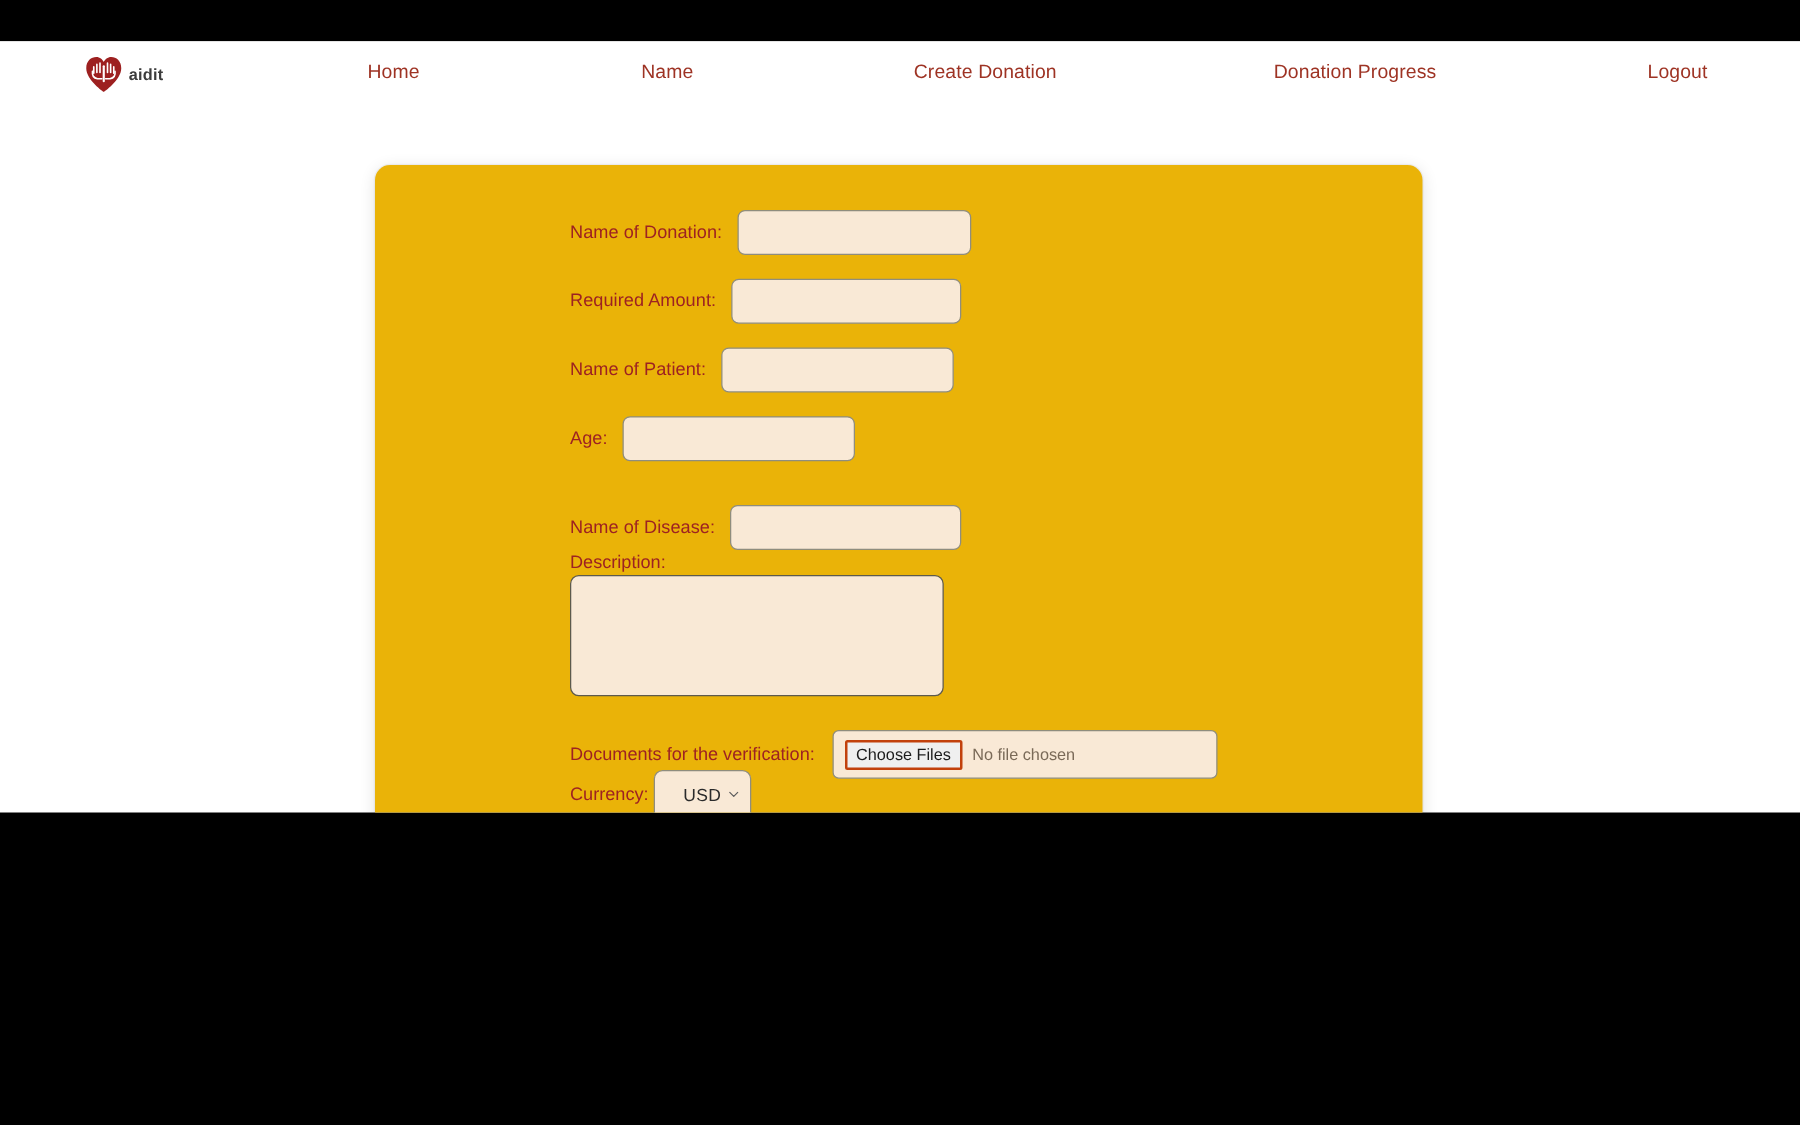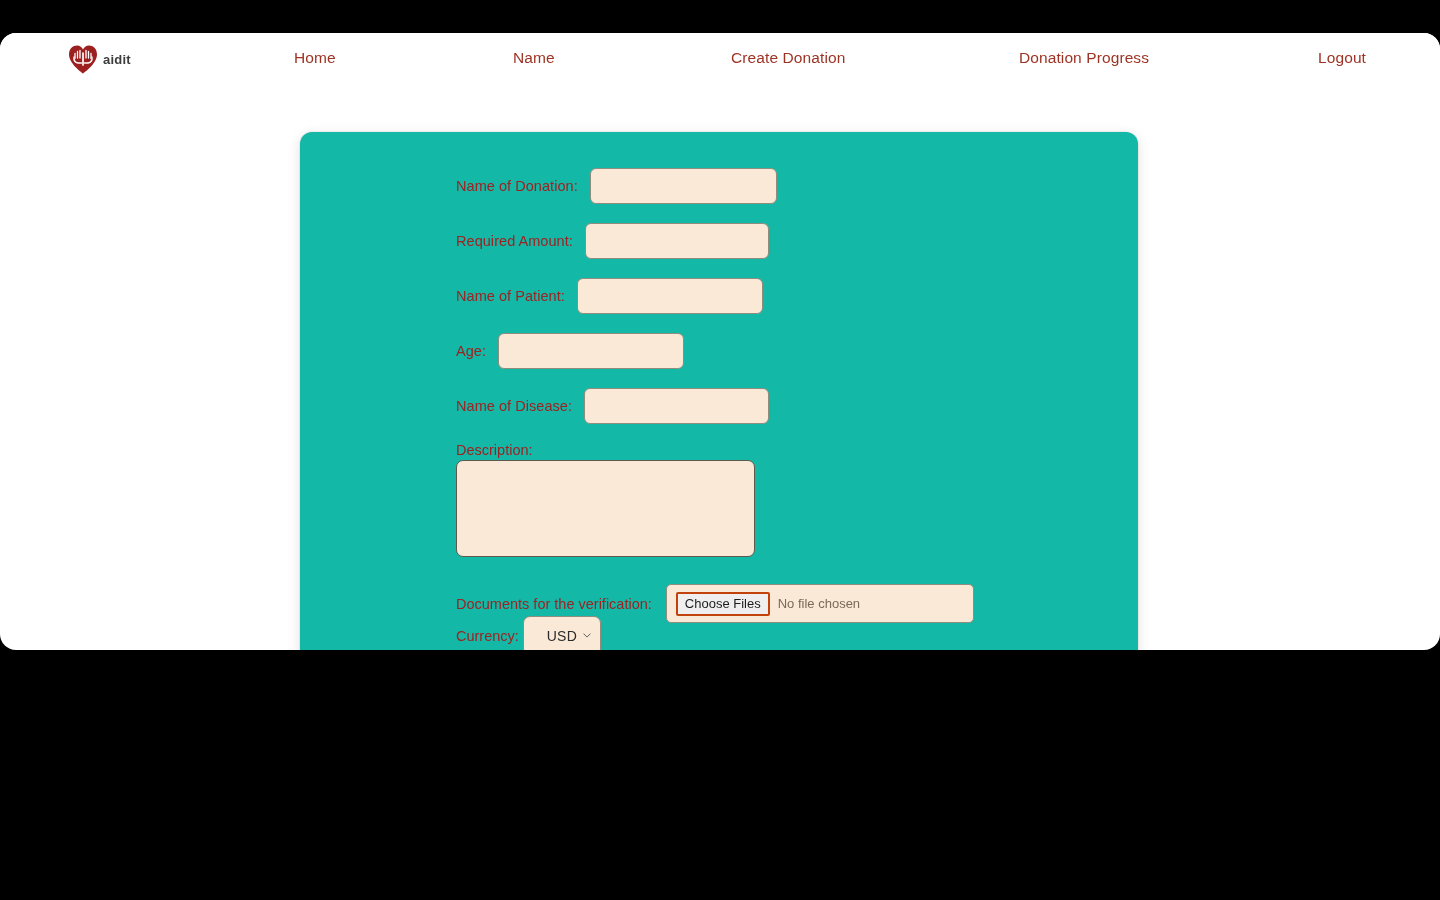--- a/index.html
+++ b/index.html
@@ -31,21 +31,20 @@
     background: #000000;
   }
 
   
   #page {
     position: absolute;
     left: 0; top: 33px;
     width: 1440px; height: 617px;
     background: #ffffff;
     overflow: hidden;
-    border-radius: 16px;
   }
 
   
   #header {
     position: relative;
     height: 52px;
     background: #ffffff;
     display: flex;
     align-items: center;
   }
@@ -87,21 +86,21 @@
   .nav a:nth-child(3) { left: 505px; }
   .nav a:nth-child(4) { left: 793px; }
   .nav a:nth-child(5) { left: 1092px; }
 
   
   #card {
     position: absolute;
     left: 300px; top: 99px;
     width: 838px;
     height: 736px;
-    background: #14b8a6;
+    background: #eab308;
     border-radius: 12px 12px 0 0;
     box-shadow: 0 0 0 1px rgba(0,0,0,.045), 0 3px 13px rgba(0,0,0,.12);
   }
 
   .form {
     position: absolute;
     left: 0; top: 0;
     width: 838px;
   }
 
@@ -129,21 +128,21 @@
     padding: 0 8px;
     font-family: "Liberation Sans", sans-serif;
     outline: none;
   }
 
   
   #r-name       { top: 36px;  }
   #r-amount     { top: 91px;  }
   #r-patient    { top: 146px; }
   #r-age        { top: 201px; }
-  #r-disease    { top: 256px; justify-content: flex-end; }
+  #r-disease    { top: 272px; justify-content: flex-end; }
 
   #in-name    { width: 187px; }
   #in-amount  { width: 184px; }
   #in-patient { width: 186px; }
   #in-age     { width: 186px; }
   #in-disease { width: 185px; }
 
   
   #desc-block {
     position: absolute;

